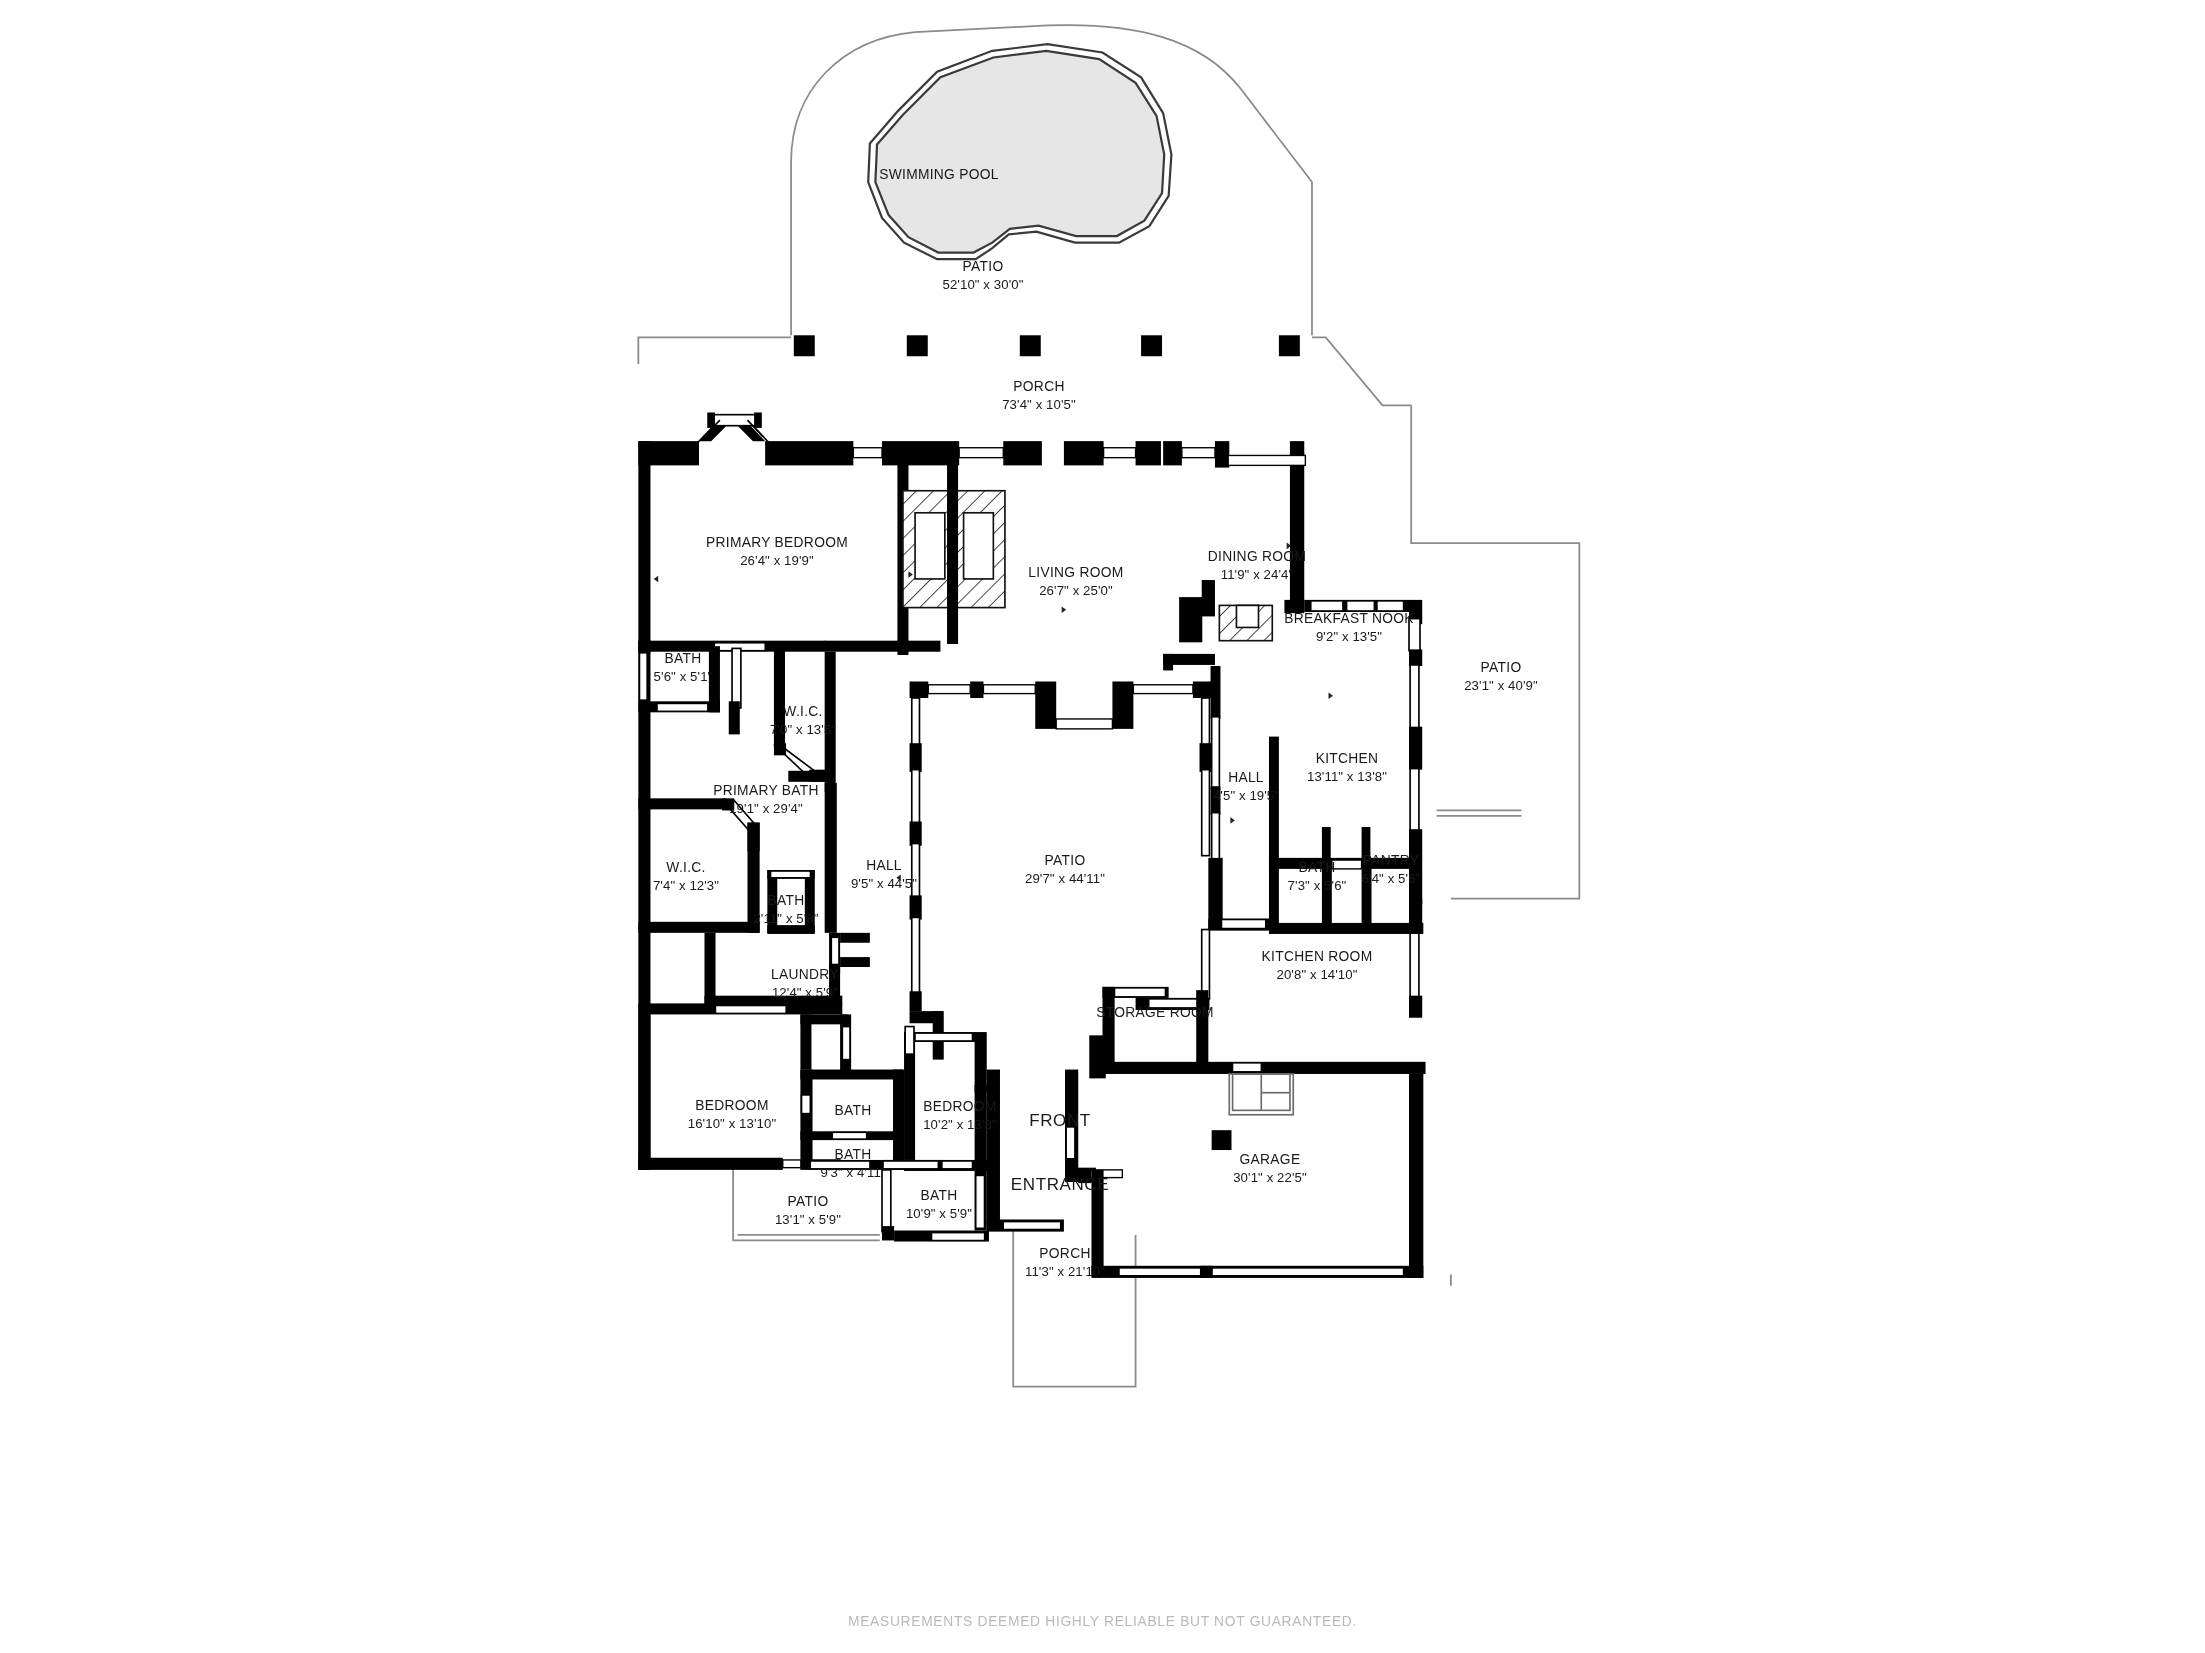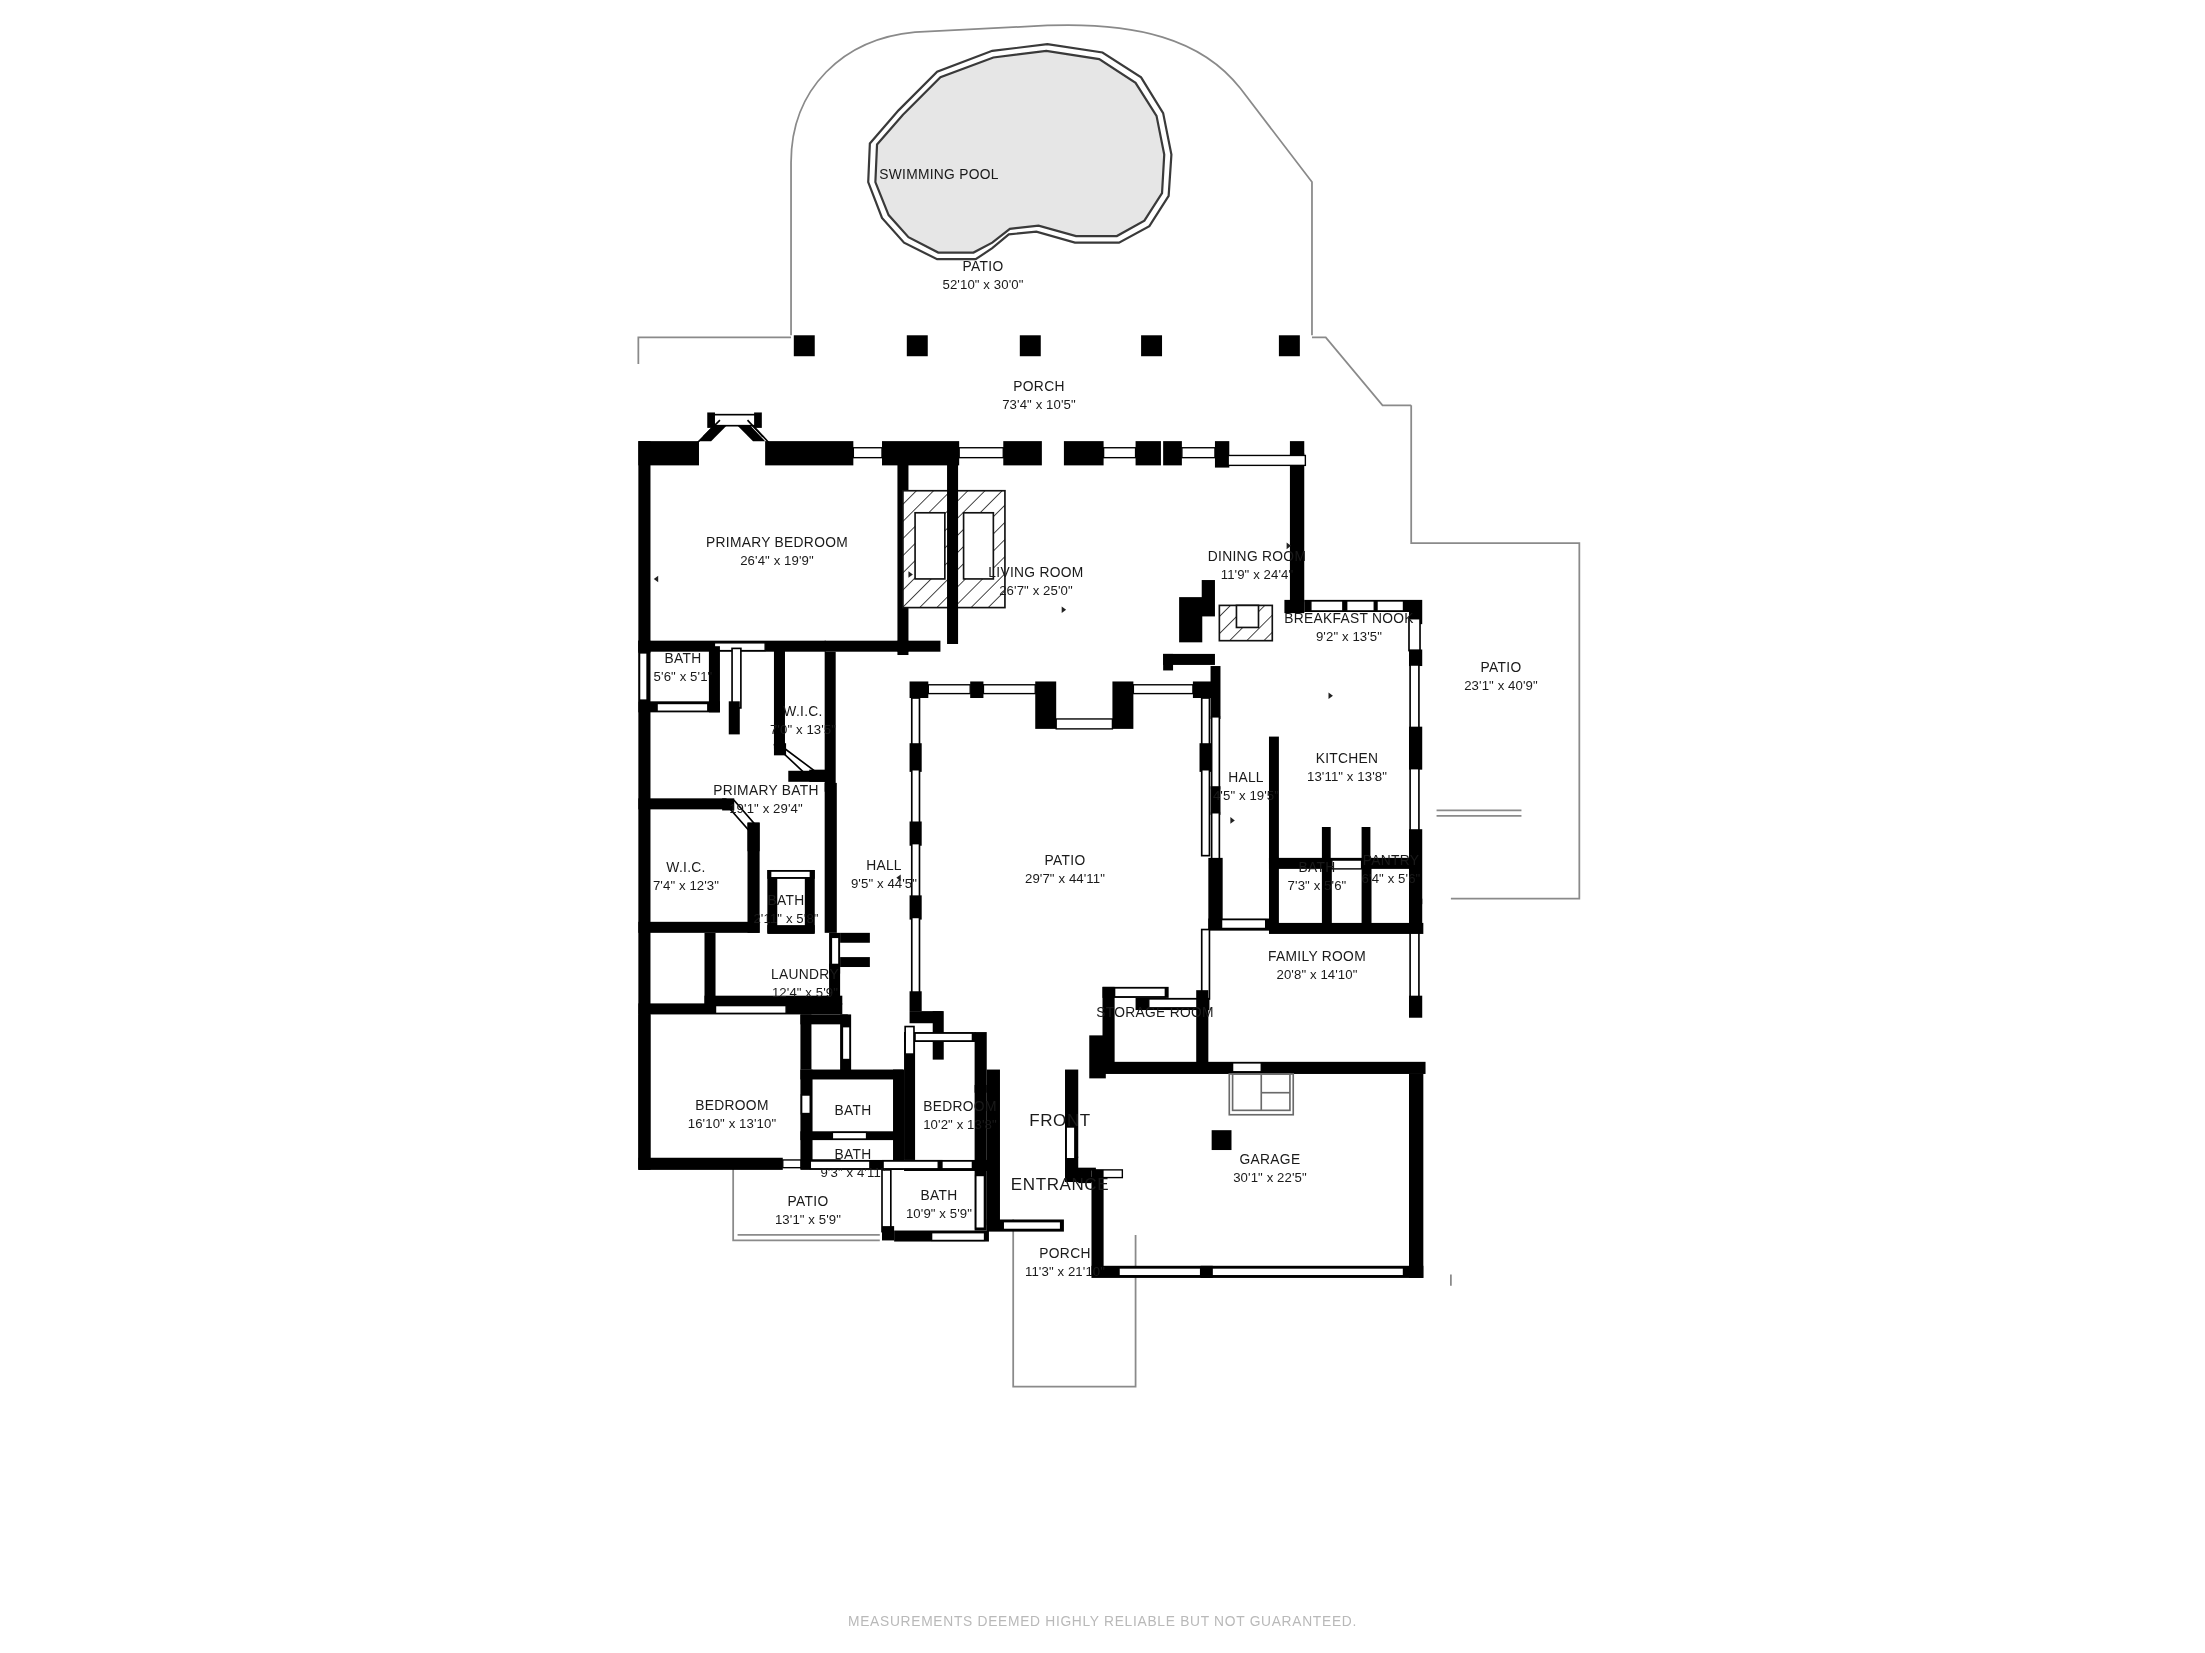--- a/index.html
+++ b/index.html
@@ -340,21 +340,21 @@
       <span class="dm">52'10" x 30'0"</span>
     </div>
     <div class="lbl" style="left: 1039px; top: 396px;">
       <span class="nm">PORCH</span>
       <span class="dm">73'4" x 10'5"</span>
     </div>
     <div class="lbl" style="left: 777px; top: 552px;">
       <span class="nm">PRIMARY BEDROOM</span>
       <span class="dm">26'4" x 19'9"</span>
     </div>
-    <div class="lbl" style="left: 1036px; top: 582px;">
+    <div class="lbl" style="left: 1076px; top: 582px;">
       <span class="nm">LIVING ROOM</span>
       <span class="dm">26'7" x 25'0"</span>
     </div>
     <div class="lbl" style="left: 1257px; top: 566px;">
       <span class="nm">DINING ROOM</span>
       <span class="dm">11'9" x 24'4"</span>
     </div>
     <div class="lbl" style="left: 1349px; top: 628px;">
       <span class="nm">BREAKFAST NOOK</span>
       <span class="dm">9'2" x 13'5"</span>
@@ -405,21 +405,21 @@
     </div>
     <div class="lbl" style="left: 1391px; top: 870px;">
       <span class="nm">PANTRY</span>
       <span class="dm">6'4" x 5'6"</span>
     </div>
     <div class="lbl" style="left: 765px; top: 984px; margin-left: 40px;">
       <span class="nm">LAUNDRY</span>
       <span class="dm">12'4" x 5'9"</span>
     </div>
     <div class="lbl" style="left: 1317px; top: 966px;">
-      <span class="nm">FAMILY ROOM</span>
+      <span class="nm">KITCHEN ROOM</span>
       <span class="dm">20'8" x 14'10"</span>
     </div>
     <div class="lbl solo" style="left: 1155px; top: 1013px;">
       <span class="nm">STORAGE ROOM</span>
     </div>
     <div class="lbl" style="left: 732px; top: 1115px;">
       <span class="nm">BEDROOM</span>
       <span class="dm">16'10" x 13'10"</span>
     </div>
     <div class="lbl solo" style="left: 853px; top: 1111px;">

